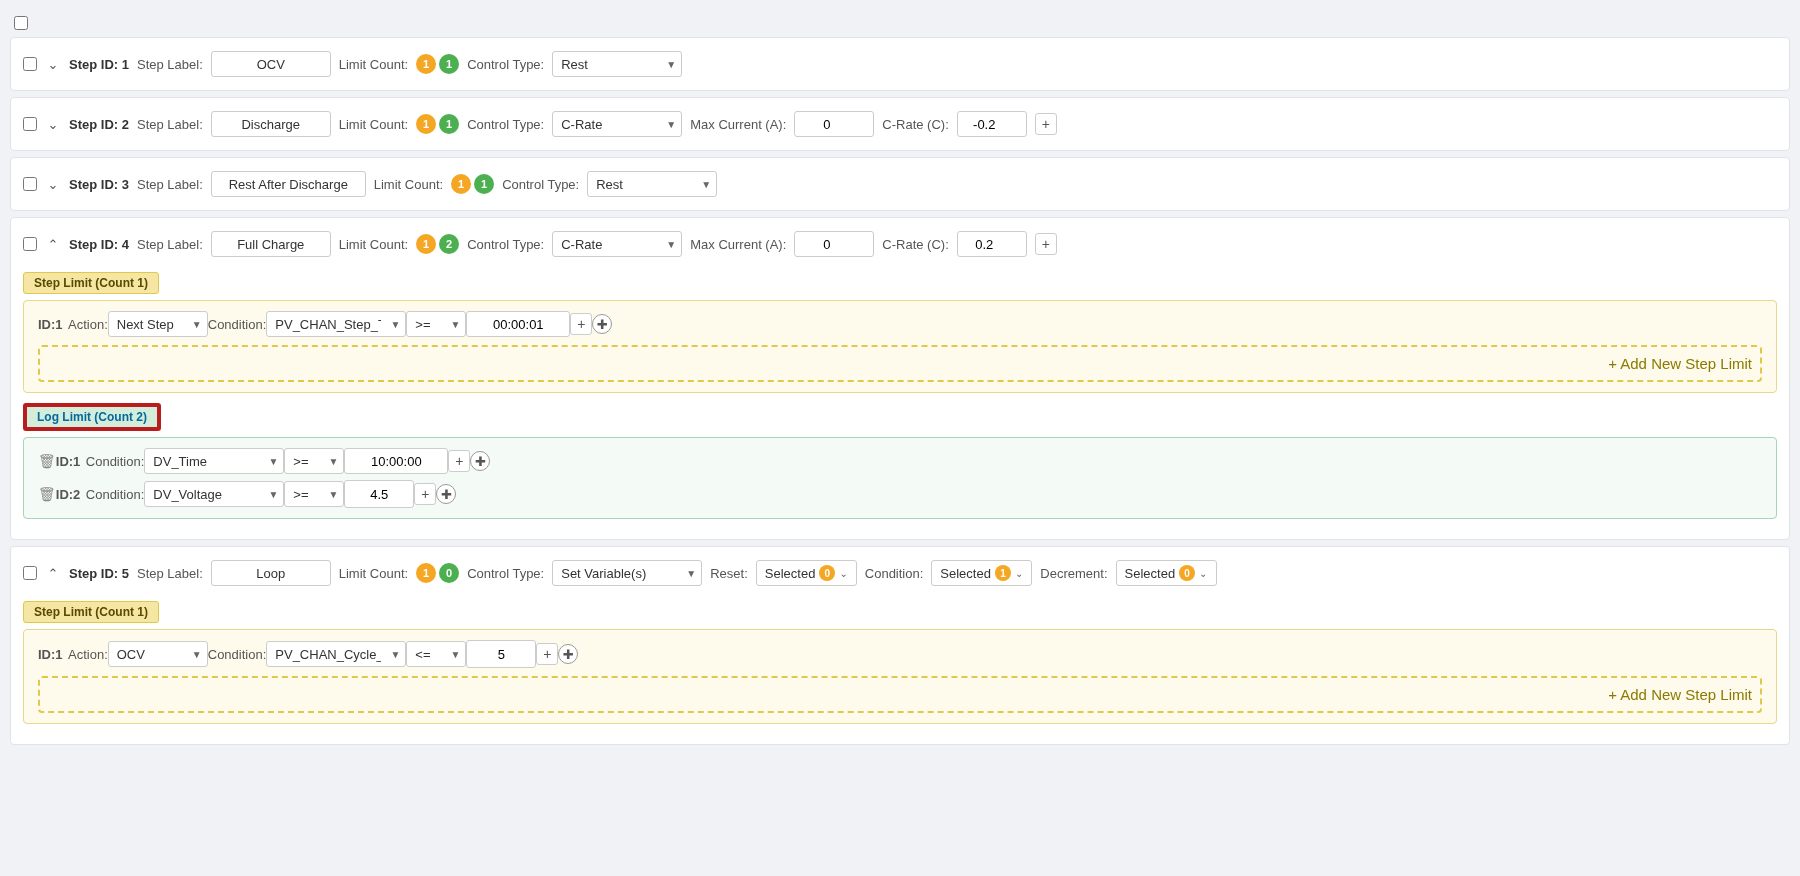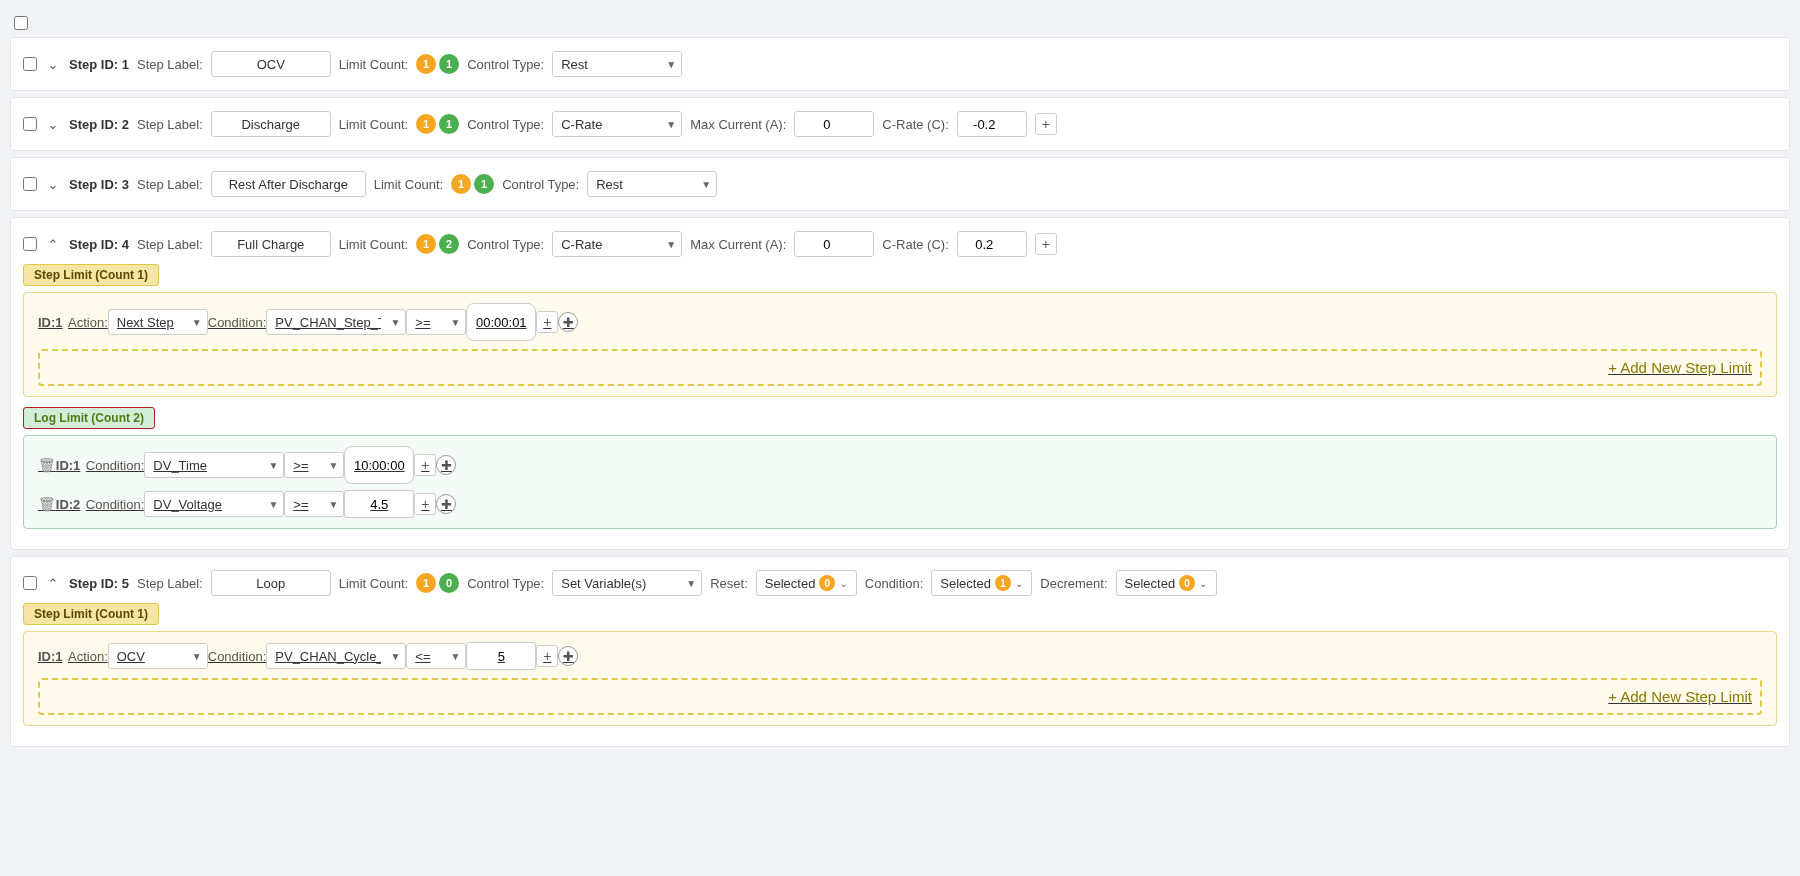--- a/index.html
+++ b/index.html
@@ -128,41 +128,40 @@
       border: 1px solid #ccc;
       border-radius: 3px;
       background: #fff;
       cursor: pointer;
       font-size: 14px;
       color: #555;
       line-height: 1;
     }
     
     .step-content {
-      margin-top: 4px;
-      text-decoration: underline;
+      margin-top: 12px;
     }
     .limit-section {
       margin-bottom: 10px;
     }
     .limit-label {
       display: inline-block;
       background: #f5e6a3;
       border: 1px solid #e0c84a;
       border-radius: 3px;
       padding: 3px 10px;
       font-size: 12px;
       font-weight: 600;
       margin-bottom: 6px;
       color: #5a4a00;
     }
     .log-limit-label {
       background: #d4edda;
-      border: 1px solid #b91c1c;
-      color: #4d7c0f;
+      border: 4px solid #b91c1c;
+      color: #0369a1;
     }
     .step-limit-body {
       background: #fffbec;
       border: 1px solid #e8d88a;
       border-radius: 4px;
       padding: 10px 14px;
     }
     .log-limit-body {
       background: #f4faf5;
       border: 1px solid #a8d5b5;
@@ -207,25 +206,25 @@
     }
     .trash-icon {
       color: #888;
       cursor: pointer;
       font-size: 14px;
     }
     .condition-select { width: 140px; }
     .op-select { width: 60px; }
     .time-input {
       border: 1px solid #ccc;
-      border-radius: 8px;
-      padding: 18px 6px;
+      border-radius: 3px;
+      padding: 6px 6px;
       height: 26px;
       font-size: 13px;
-      width: 70px;
+      width: 104px;
       text-align: center;
       outline: none;
     }
     .val-input {
       border: 1px solid #ccc;
       border-radius: 3px;
       padding: 13px 6px;
       height: 26px;
       font-size: 13px;
       width: 70px;

